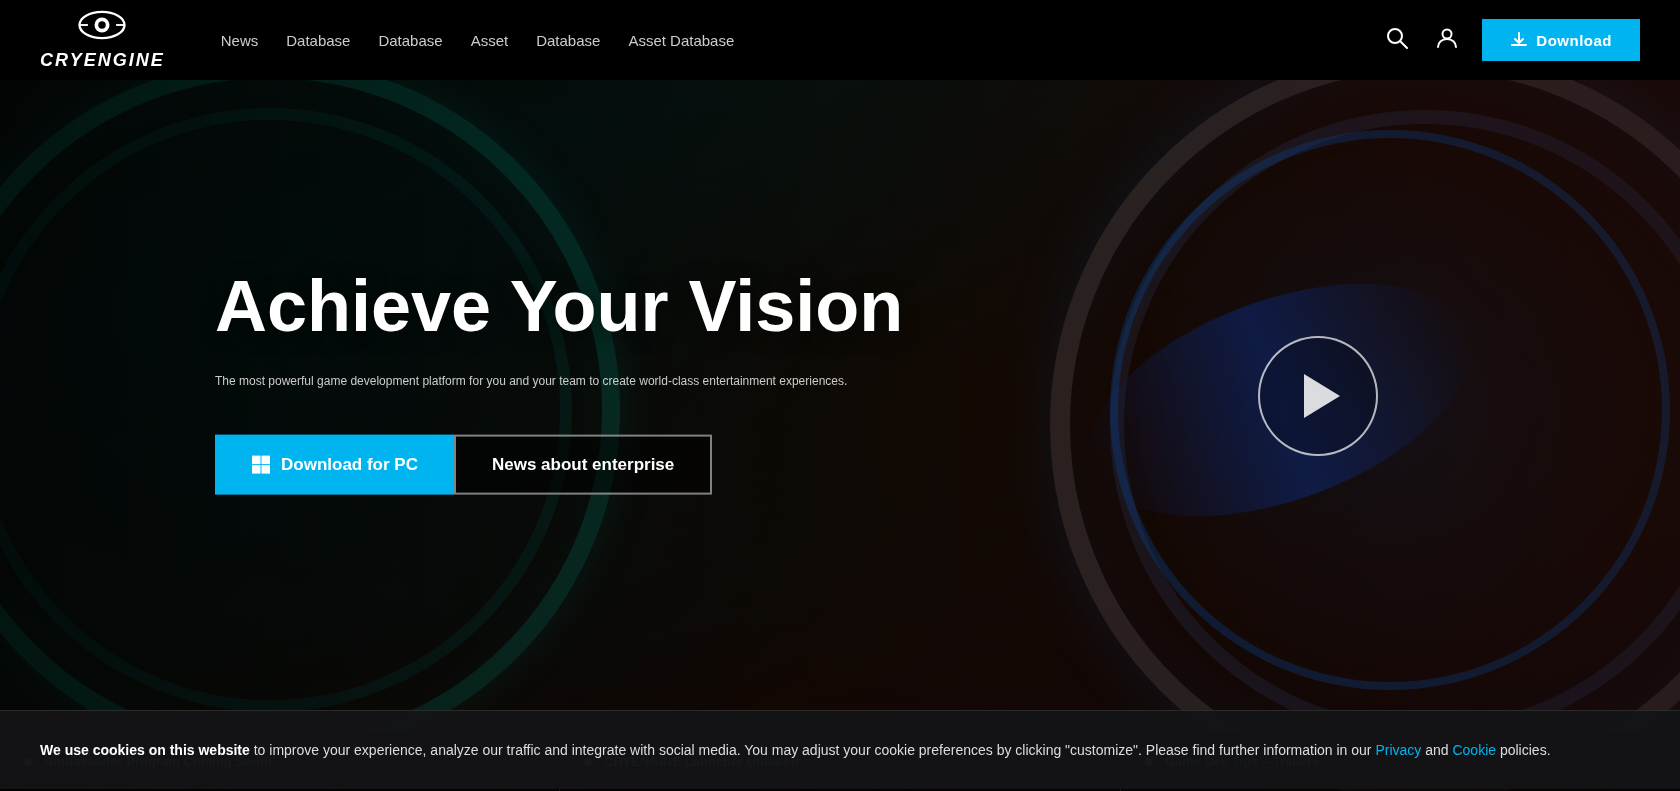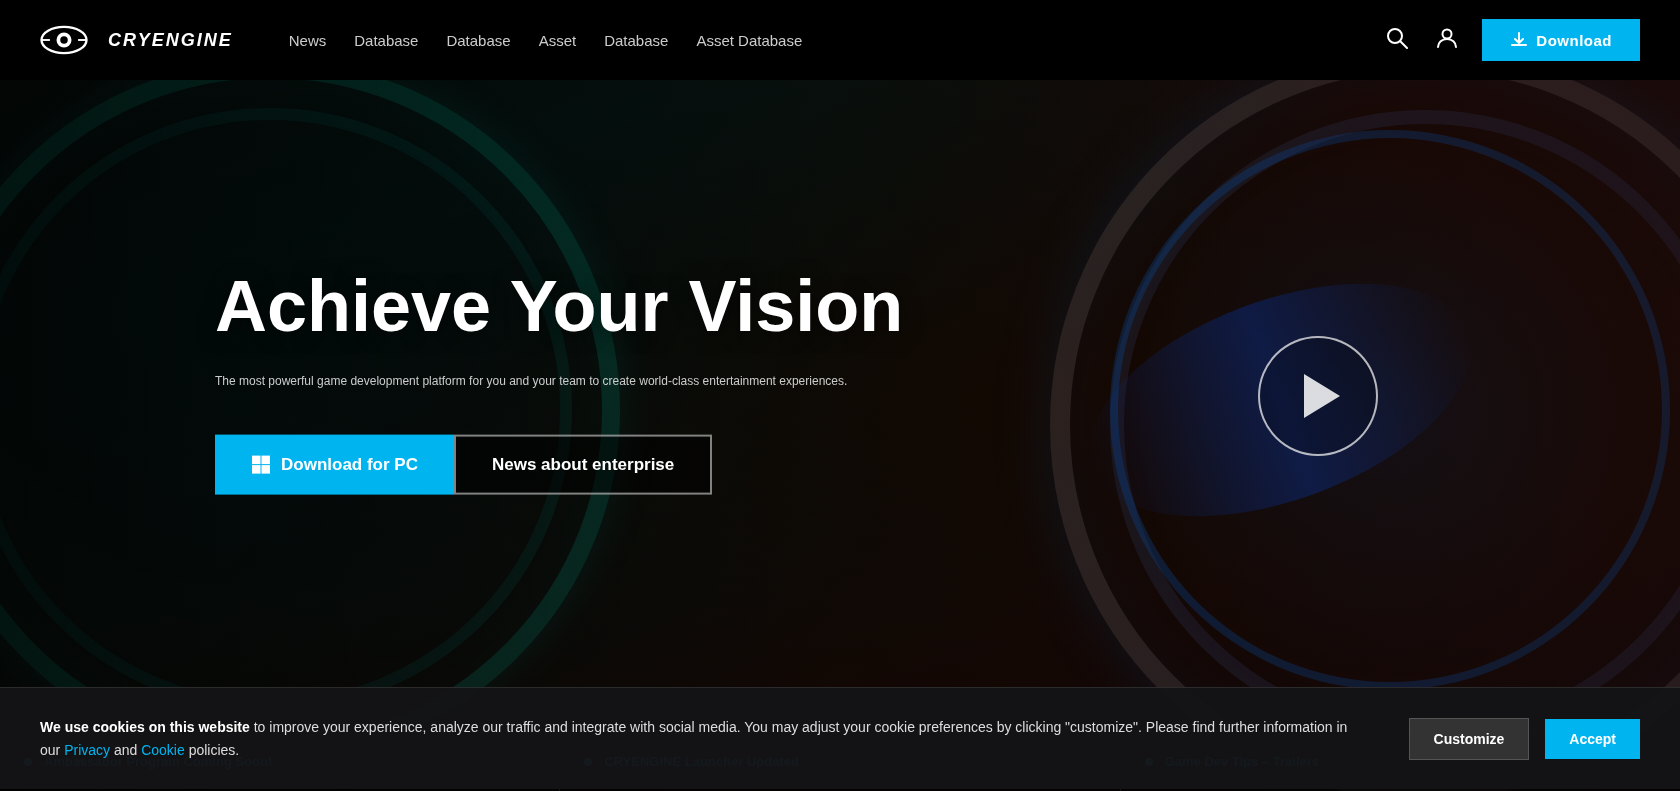--- a/index.html
+++ b/index.html
@@ -5,21 +5,21 @@
     * { margin: 0; padding: 0; box-sizing: border-box; }
     body { font-family: 'Arial', sans-serif; background: #000; color: #fff; overflow-x: hidden; width: 1680px; }
 
     
     nav {
       position: fixed; top: 0; left: 0; width: 100%; height: 80px;
       background: #000; display: flex; align-items: center;
       justify-content: space-between; z-index: 100; padding: 0 40px;
     }
     .nav-left { display: flex; align-items: center; gap: 36px; }
-    .logo { display: flex; align-items: center; gap: 20px; text-decoration: none; }
+    .logo { display: flex; align-items: center; gap: 10px; text-decoration: none; flex-direction: column; }
     .logo-text { color: #fff; font-size: 18px; font-weight: 700; letter-spacing: 2px; font-style: italic; }
     .nav-links { display: flex; align-items: center; gap: 28px; margin-left: 20px; }
     .nav-link {
       color: #ccc; text-decoration: none; font-size: 15px; font-weight: 400;
       transition: color 0.2s;
     }
     .nav-right { display: flex; align-items: center; gap: 20px; }
     .search-btn, .user-btn {
       background: none; border: none; cursor: pointer; color: #fff;
       font-size: 20px; padding: 4px;
@@ -281,17 +281,13 @@
       <div class="strip-dot"></div>
       <span class="strip-label">Game Dev Tips – Trailers</span>
     </div>
   </div>
 </section>
 
 <div class="cookie-banner">
   <p class="cookie-text">
     <strong>We use cookies on this website</strong><span> to improve your experience, analyze our traffic and integrate with social media. You may adjust your cookie preferences by clicking "customize". Please find further information in our </span><a class="cookie-link" href="#">Privacy</a><span> and </span><a class="cookie-link" href="#">Cookie</a><span> policies.</span>
   </p>
-  <div class="cookie-actions">
-    <button class="btn-customize">Customize</button>
-    <button class="btn-accept">Accept</button>
-  </div>
 </div>
 
 </body></html>

